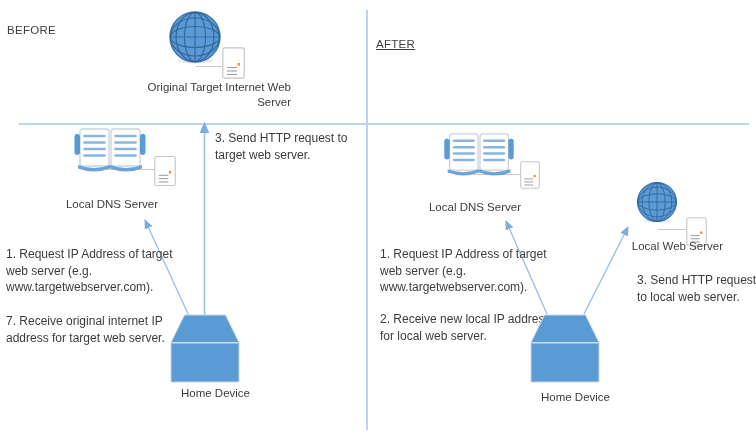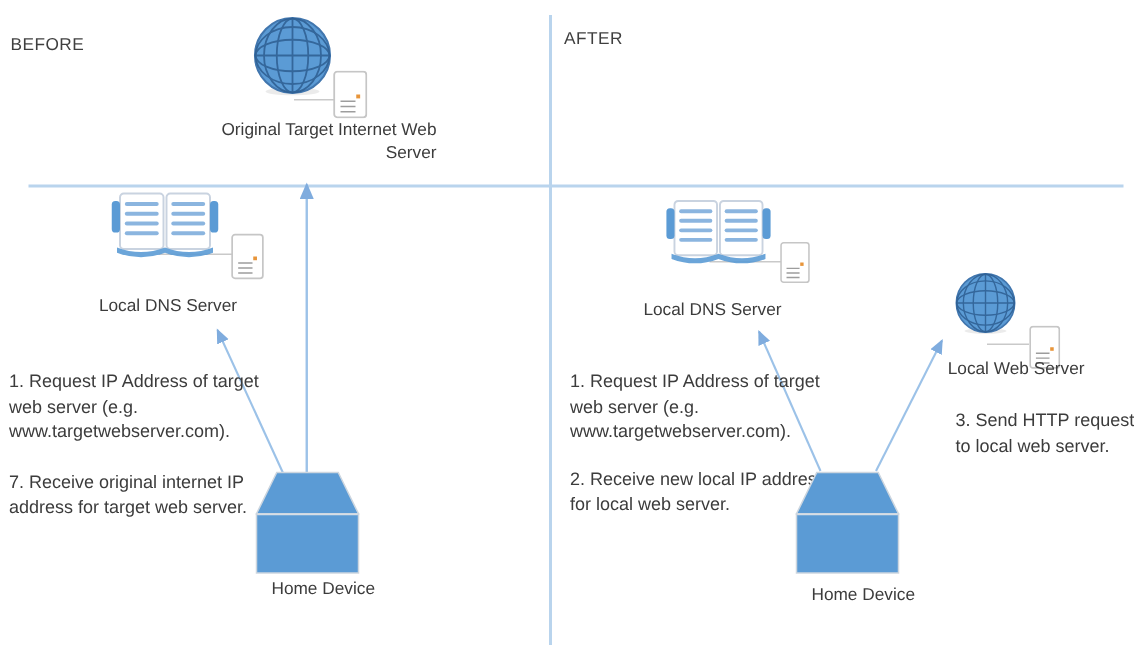--- a/index.html
+++ b/index.html
@@ -106,31 +106,32 @@
     <rect x="0.8" y="0.8" width="21.4" height="30.4" rx="2" fill="#fff" stroke="#C6C6C6" stroke-width="1.2"></rect>
     <g stroke="#9D9D9D" stroke-width="1.1">
       <line x1="5" y1="20.5" x2="15" y2="20.5"></line>
         <line x1="5" y1="24" x2="15" y2="24"></line>
         <line x1="5" y1="27.5" x2="15" y2="27.5"></line>
     </g>
     <rect x="15.5" y="16" width="2.6" height="2.6" fill="#E8953A"></rect>
   </svg>
   <div class="abs iconlabel" style="left:58px;top:197px;width:100px;">Local DNS Server</div>
 
+  <div class="abs steptext" style="left:215px;top:130px;width:148px;">3. Send HTTP request to target web server.</div>
   <div class="abs steptext" style="left:6px;top:246px;width:186px;">1. Request IP Address of target web server (e.g. www.targetwebserver.com).</div>
   <div class="abs steptext" style="left:6px;top:313px;width:186px;">7. Receive original internet IP address for target web server.</div>
 
   <svg class="abs" style="left:170px;top:314px;" width="70" height="69" viewBox="0 0 70 69">
     <polygon points="14.5,1 55.5,1 69,28.5 1,28.5" fill="#5B9BD5" stroke="#CDD6DF" stroke-width="1"></polygon>
     <rect x="1" y="28.5" width="68" height="39.5" fill="#5B9BD5" stroke="#CDD6DF" stroke-width="1"></rect>
     <line x1="1.5" y1="29" x2="68.5" y2="29" stroke="#D7DEE6" stroke-width="1"></line>
   </svg>
   <div class="abs iconlabel" style="left:160px;top:386px;width:90px;">Home Device</div>
 
-  <div class="abs title" style="left:376px;top:0;">AFTER</div>
+  <div class="abs title" style="left:376px;top:18px;text-decoration:underline;">AFTER</div>
 
   <div class="abs connector" style="left:473px;top:174px;width:50px;"></div>
   <svg class="abs" style="left:439px;top:133px;" width="80" height="45" viewBox="0 0 80 46">
     <rect x="10" y="1" width="29" height="37" rx="2.5" fill="#fff" stroke="#C9D3E0" stroke-width="1.3"></rect>
     <rect x="41" y="1" width="29" height="37" rx="2.5" fill="#fff" stroke="#C9D3E0" stroke-width="1.3"></rect>
     <rect x="4.5" y="6" width="5.5" height="21" rx="2.4" fill="#5B9BD5"></rect>
     <rect x="70" y="6" width="5.5" height="21" rx="2.4" fill="#5B9BD5"></rect>
     <g stroke="#6FA3D8" stroke-width="2.6" stroke-linecap="round" opacity="0.8">
       <line x1="14.5" y1="8" x2="34.5" y2="8"></line>
         <line x1="14.5" y1="14.5" x2="34.5" y2="14.5"></line>

